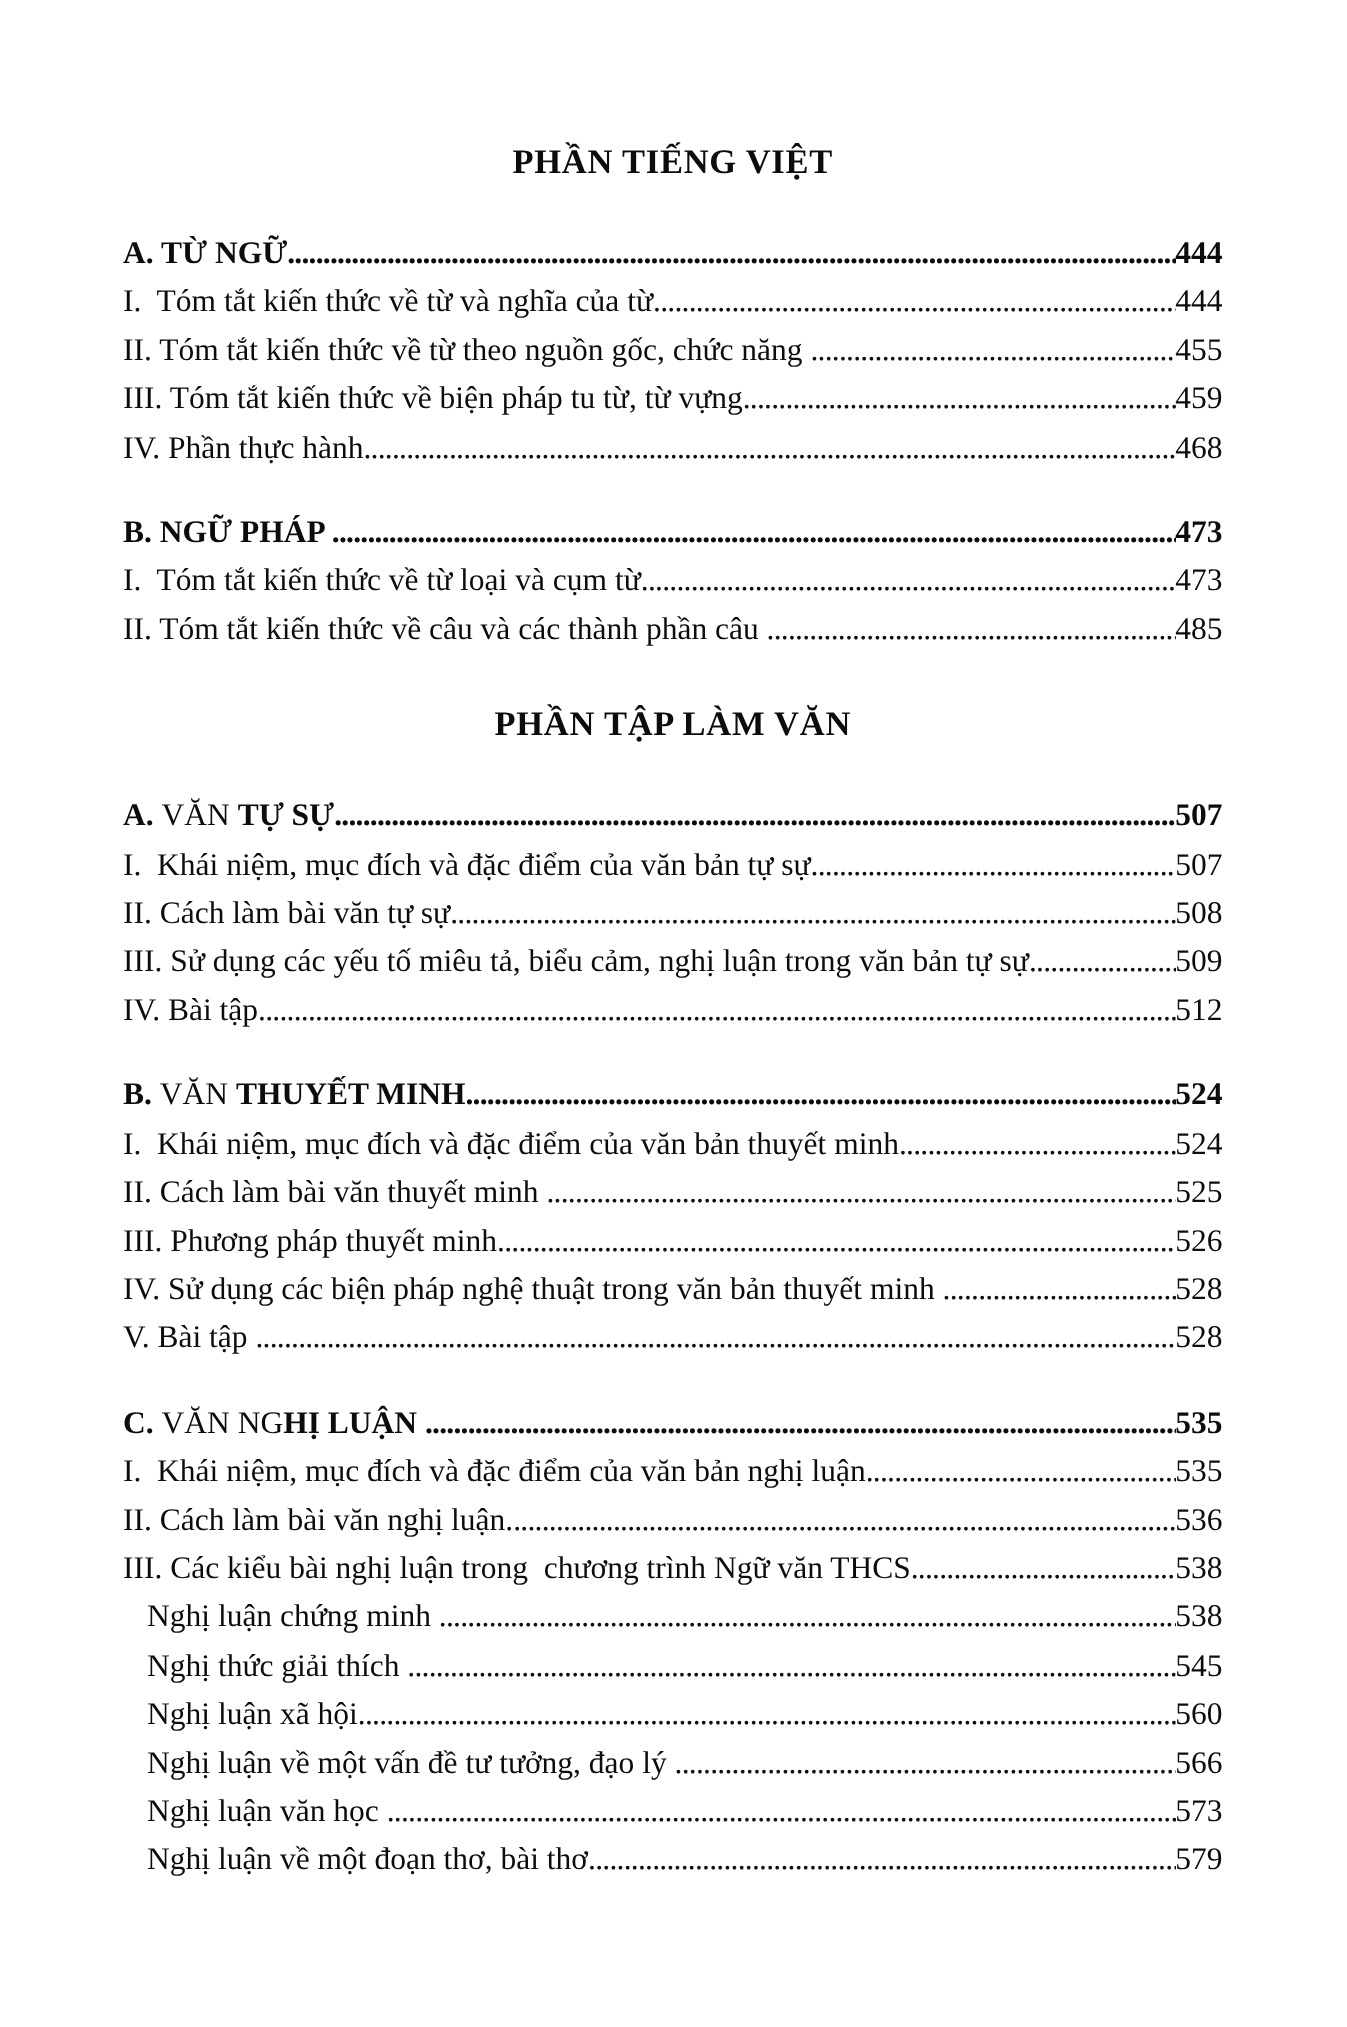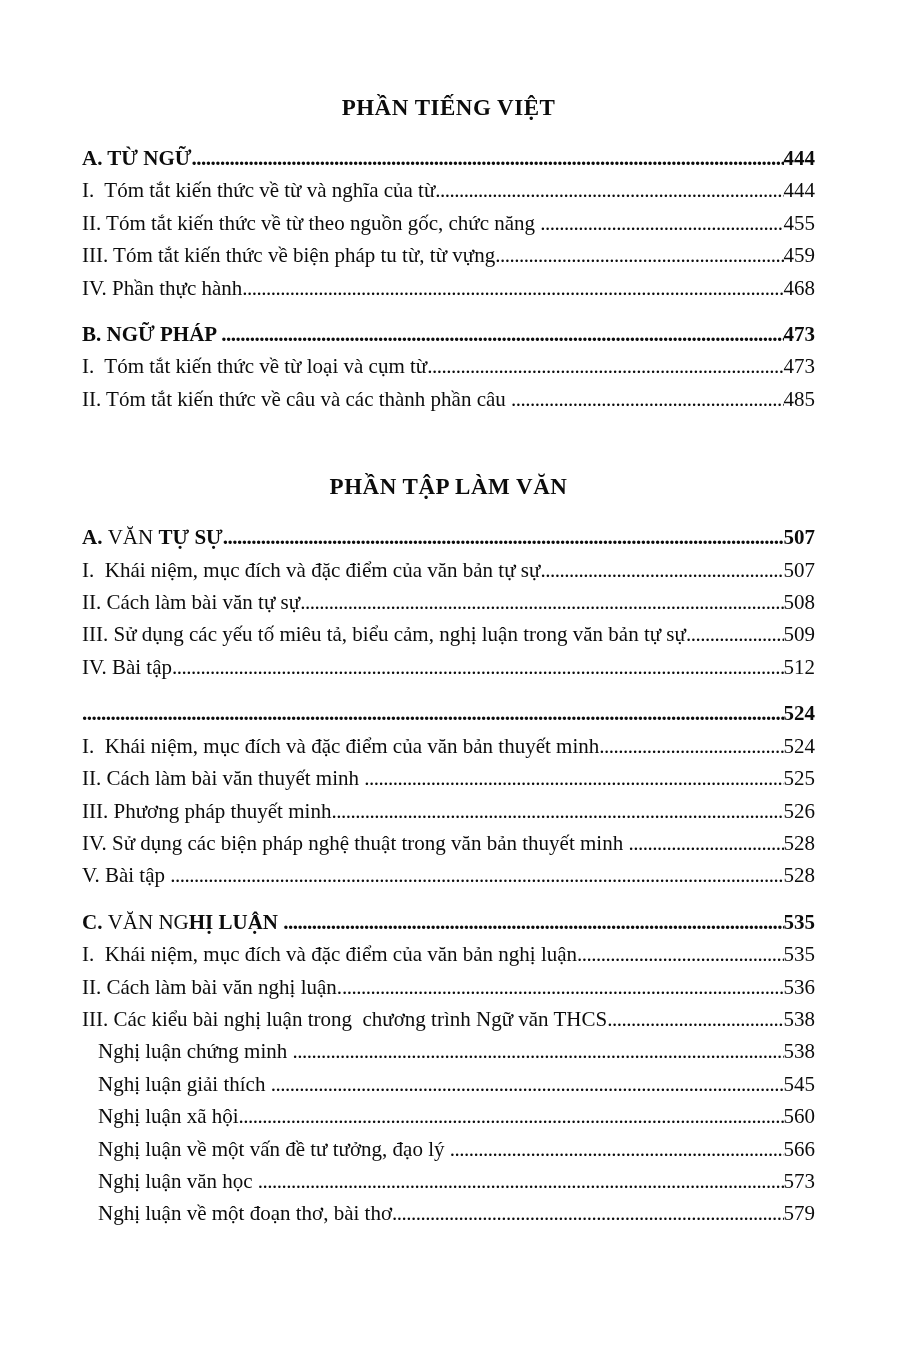--- a/index.html
+++ b/index.html
@@ -18,29 +18,29 @@
     background: #ffffff;
   }
   .part-title {
     text-align: center;
     font-weight: bold;
     font-size: 23px;
     line-height: 40px;
     letter-spacing: 0.5px;
     white-space: pre;
   }
-  .part-title.second { margin-top: 52px; }
+  .part-title.second { margin-top: 28px; }
   .toc { margin: 0; }
   .toc-row {
     display: flex;
     align-items: baseline;
     font-size: 21px;
     line-height: 32.4px;
   }
-  .toc-row.head { margin-top: 14px; }
+  .toc-row.head { margin-top: 24px; }
   .toc-row.sub { padding-left: 16px; justify-content: center; }
   .entry-text { white-space: pre; flex: 0 0 auto; }
   .entry-text .b { font-weight: bold; }
   .leader {
     flex: 1 1 auto;
     overflow: hidden;
     white-space: nowrap;
     min-width: 8px;
     letter-spacing: -0.5px;
   }
@@ -119,20 +119,21 @@
         <span class="entry-text"><span>III. Sử dụng các yếu tố miêu tả, biểu cảm, nghị luận trong văn bản tự sự</span></span>
         <span class="leader"></span>
         <span class="page-num">509</span>
       </div>
       <div class="toc-row item">
         <span class="entry-text"><span>IV. Bài tập</span></span>
         <span class="leader"></span>
         <span class="page-num">512</span>
       </div>
       <div class="toc-row head">
+        <span class="entry-text"><span class="b">B. </span><span>VĂN </span><span class="b">THUYẾT MINH</span></span>
         <span class="leader"></span>
         <span class="page-num">524</span>
       </div>
       <div class="toc-row item">
         <span class="entry-text"><span>I.  Khái niệm, mục đích và đặc điểm của văn bản thuyết minh</span></span>
         <span class="leader"></span>
         <span class="page-num">524</span>
       </div>
       <div class="toc-row item">
         <span class="entry-text"><span>II. Cách làm bài văn thuyết minh </span></span>
@@ -173,21 +174,21 @@
         <span class="entry-text"><span>III. Các kiểu bài nghị luận trong  chương trình Ngữ văn THCS</span></span>
         <span class="leader"></span>
         <span class="page-num">538</span>
       </div>
       <div class="toc-row sub">
         <span class="entry-text"><span>Nghị luận chứng minh </span></span>
         <span class="leader"></span>
         <span class="page-num">538</span>
       </div>
       <div class="toc-row sub">
-        <span class="entry-text"><span>Nghị luận giải thích </span></span>
+        <span class="entry-text"><span>Nghị thức giải thích </span></span>
         <span class="leader"></span>
         <span class="page-num">545</span>
       </div>
       <div class="toc-row sub">
         <span class="entry-text"><span>Nghị luận xã hội</span></span>
         <span class="leader"></span>
         <span class="page-num">560</span>
       </div>
       <div class="toc-row sub">
         <span class="entry-text"><span>Nghị luận về một vấn đề tư tưởng, đạo lý </span></span>

